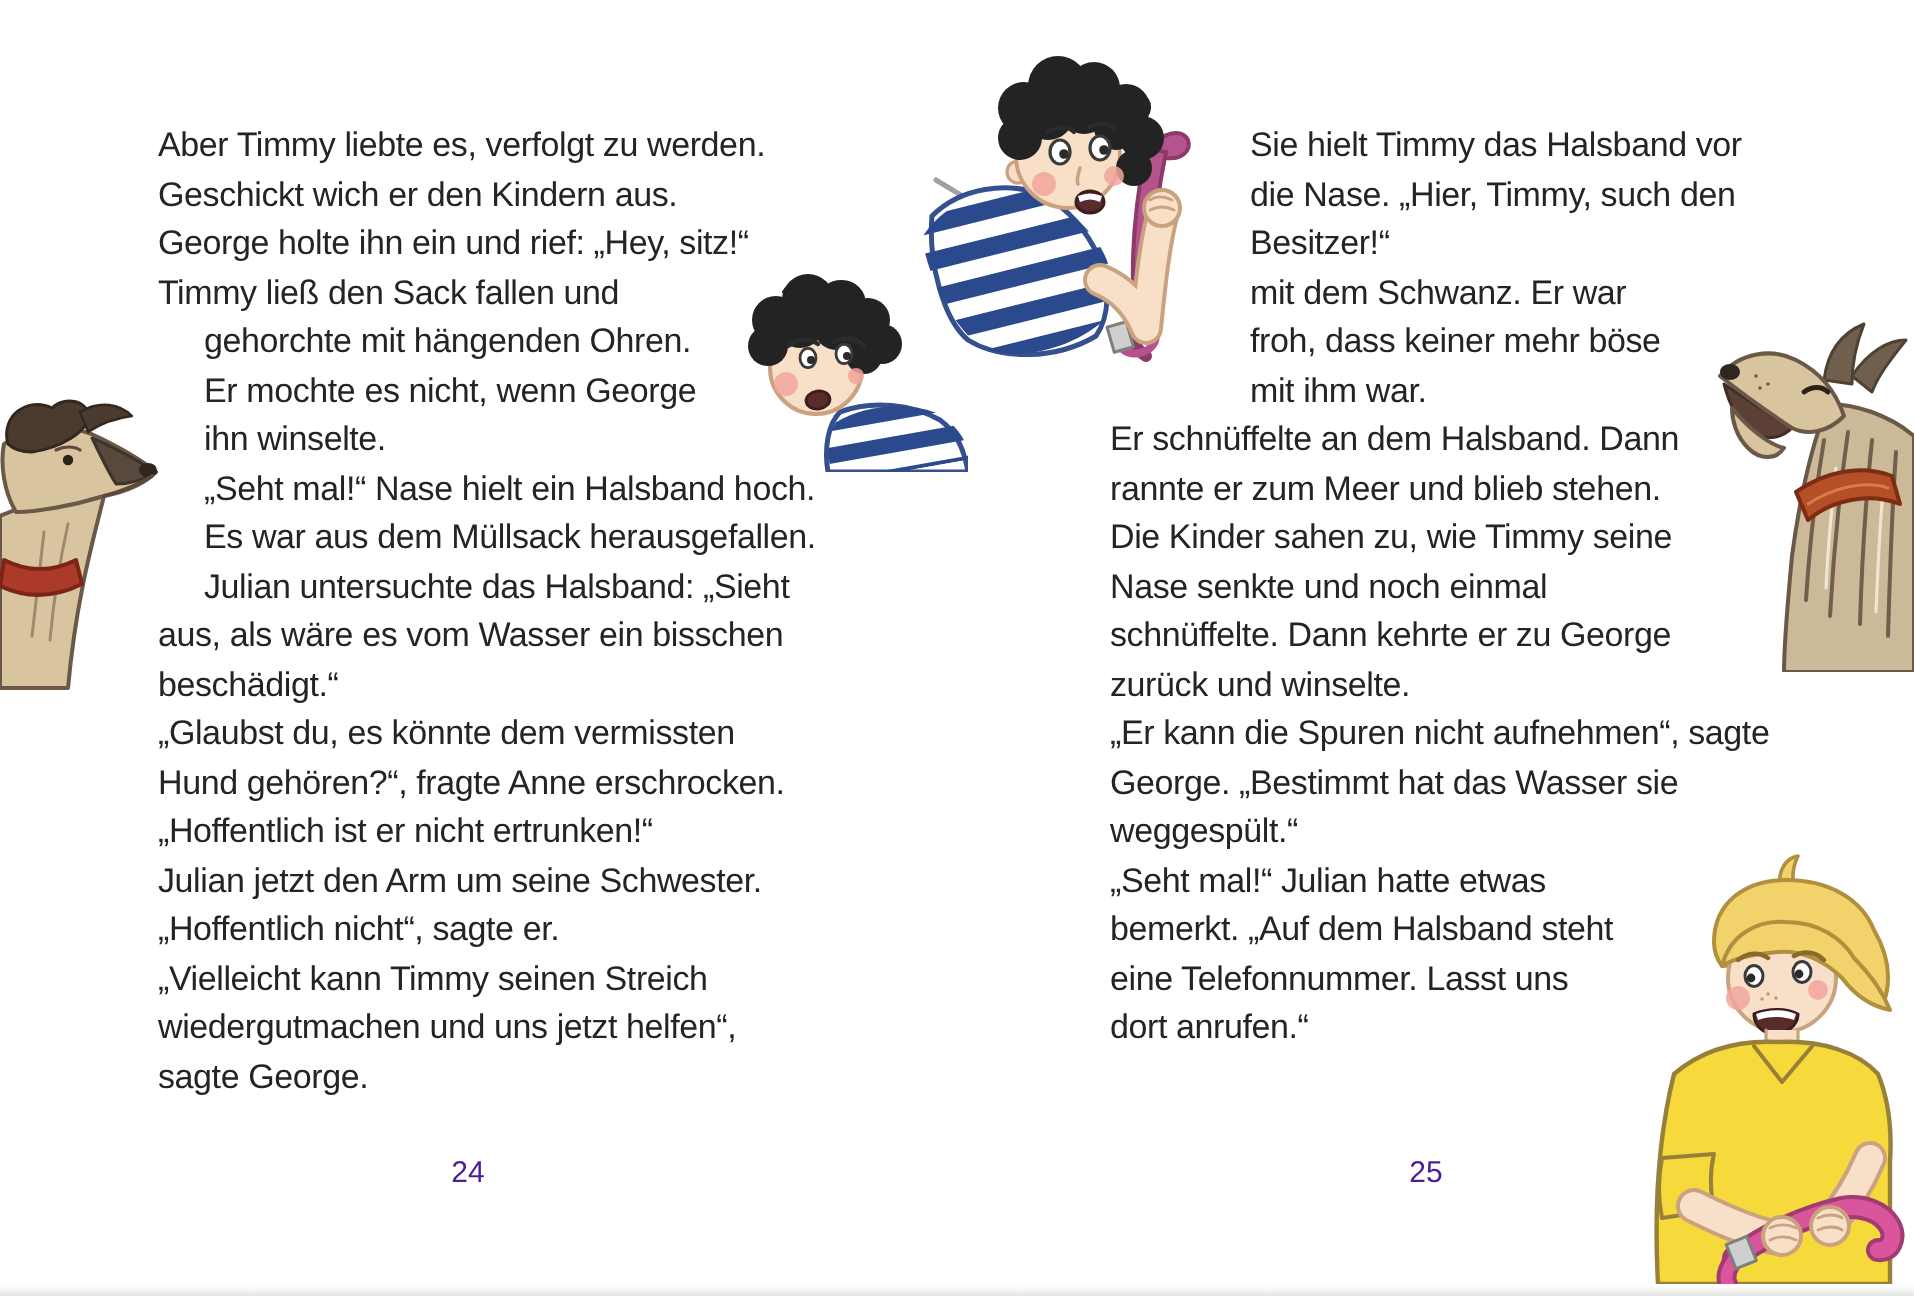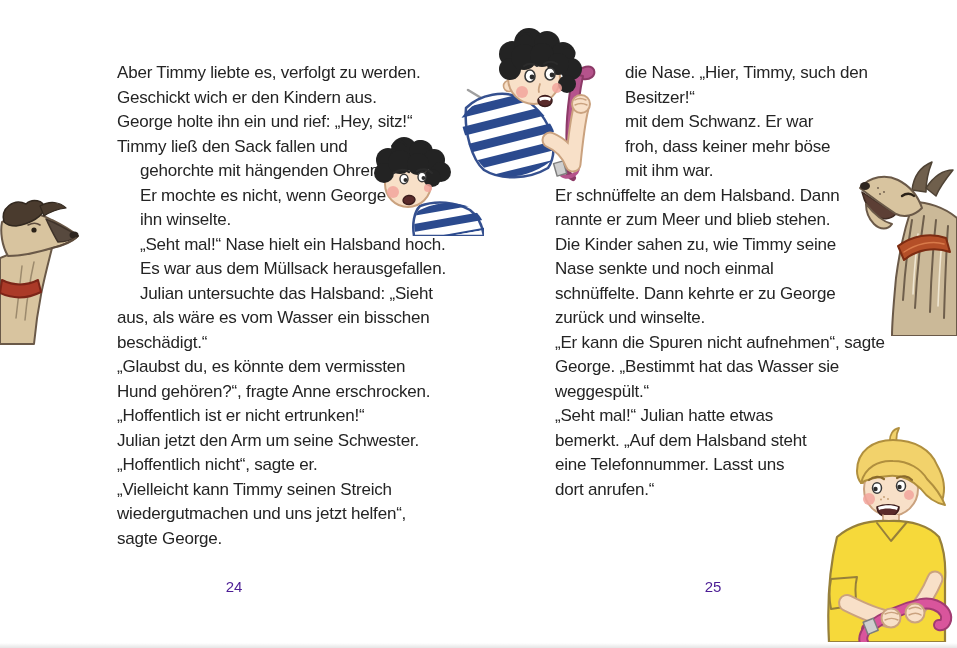--- a/index.html
+++ b/index.html
@@ -4,21 +4,21 @@
 <style>
   html,body{margin:0;padding:0;background:#ffffff;}
   .spread{
     position:relative;width:957px;height:648px;background:#ffffff;overflow:hidden;
     font-family:"Liberation Sans", sans-serif;color:#242424;
   }
   .text-block{
     position:absolute;font-size:17px;line-height:24.5px;letter-spacing:-0.2px;
     white-space:nowrap;color:#242424;
   }
-  .text-left{left:79px;top:61px;margin-left:38px;}
+  .text-left{left:79px;top:61px;}
   .text-right{left:555px;top:61px;}
   .text-left .indent{padding-left:23px;}
   .text-right .indent{padding-left:70px;}
   .page-number{
     position:absolute;top:578px;width:30px;text-align:center;font-size:15px;color:#4c1d95;
   }
   .pn-left{left:219px;}
   .pn-right{left:698px;}
   .illus{position:absolute;}
   .illus svg{display:block;}
@@ -49,20 +49,21 @@
       <div class="text-line">Hund gehören?“, fragte Anne erschrocken.</div>
       <div class="text-line">„Hoffentlich ist er nicht ertrunken!“</div>
       <div class="text-line">Julian jetzt den Arm um seine Schwester.</div>
       <div class="text-line">„Hoffentlich nicht“, sagte er.</div>
       <div class="text-line">„Vielleicht kann Timmy seinen Streich</div>
       <div class="text-line">wiedergutmachen und uns jetzt helfen“,</div>
       <div class="text-line">sagte George.</div>
     </div>
 
   <div class="text-block text-right">
+      <div class="text-line indent">Sie hielt Timmy das Halsband vor</div>
       <div class="text-line indent">die Nase. „Hier, Timmy, such den</div>
       <div class="text-line indent">Besitzer!“</div>
       <div class="text-line indent">mit dem Schwanz. Er war</div>
       <div class="text-line indent">froh, dass keiner mehr böse</div>
       <div class="text-line indent">mit ihm war.</div>
       <div class="text-line">Er schnüffelte an dem Halsband. Dann</div>
       <div class="text-line">rannte er zum Meer und blieb stehen.</div>
       <div class="text-line">Die Kinder sahen zu, wie Timmy seine</div>
       <div class="text-line">Nase senkte und noch einmal</div>
       <div class="text-line">schnüffelte. Dann kehrte er zu George</div>

